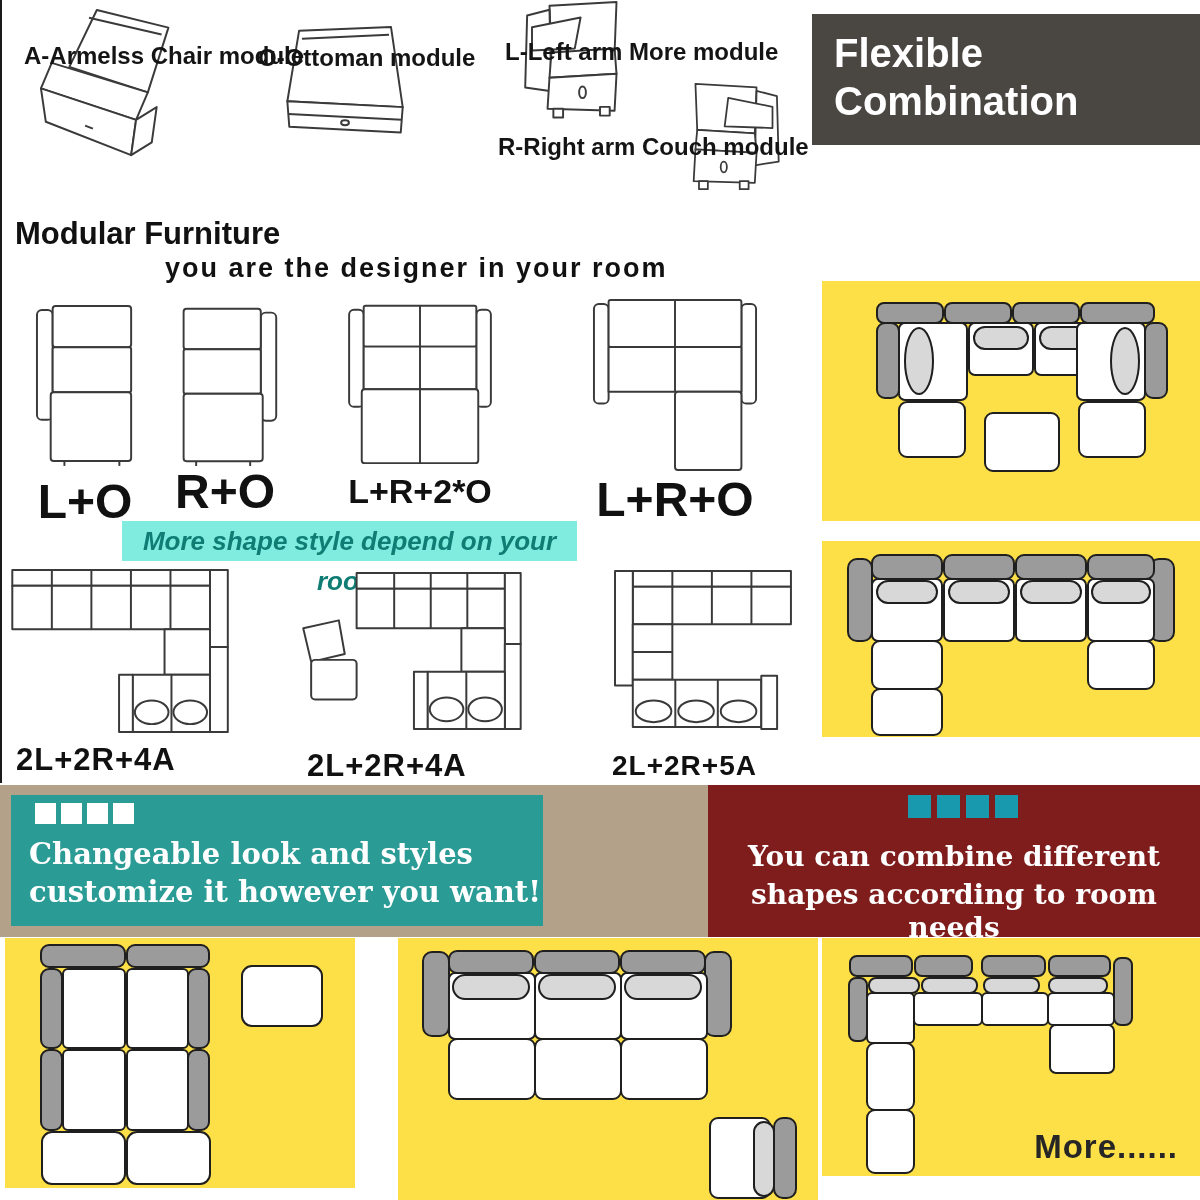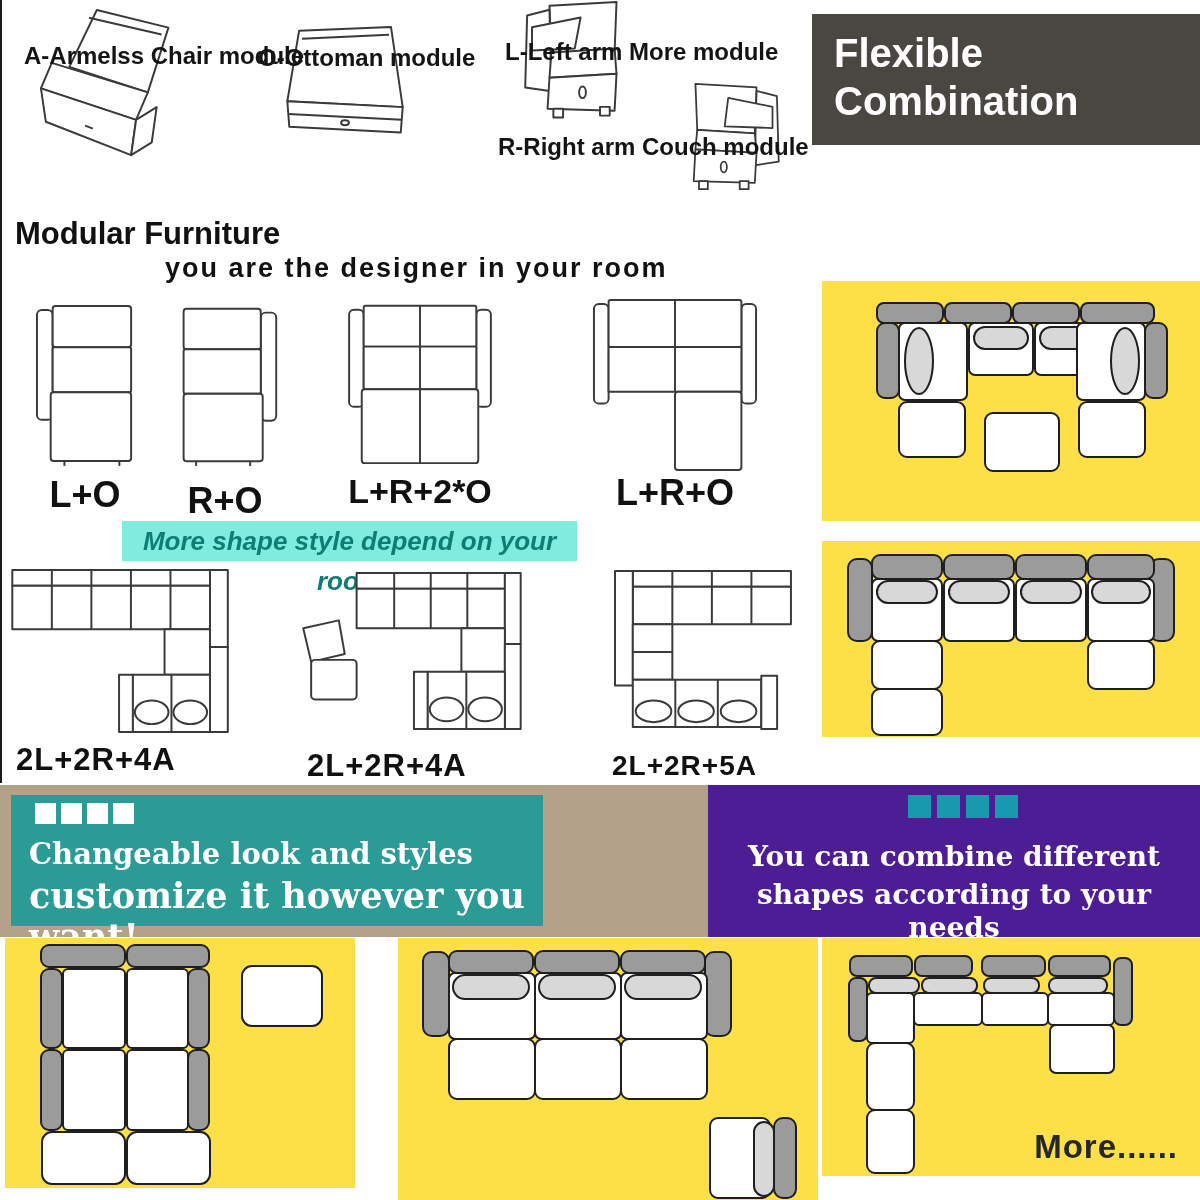--- a/index.html
+++ b/index.html
@@ -11,21 +11,21 @@
   .abs { position:absolute; }
   .modlabel { font-weight:bold; font-size:24px; color:#141414; white-space:nowrap; z-index:5; }
   .outline-svg path, .outline-svg rect, .outline-svg line, .outline-svg ellipse {
     fill:#ffffff; stroke:#3a3a3a; stroke-width:2; stroke-linejoin:round;
   }
   .outline-svg line { fill:none; }
   .outline-svg .inner { fill:none; }
   .tv-dark   { fill:#9b9b9b; stroke:#1f1f1f; stroke-width:2; }
   .tv-seat   { fill:#ffffff; stroke:#1f1f1f; stroke-width:2; }
   .tv-pillow { fill:#d8d8d8; stroke:#1f1f1f; stroke-width:2; }
-  .combo-label { font-weight:bold; font-size:36px; color:#111; text-align:center; }
+  .combo-label { font-weight:bold; font-size:48px; color:#111; text-align:center; }
   .combo-label2 { font-weight:bold; font-size:31px; color:#111; letter-spacing:1px; }
   .serifband { font-family:"DejaVu Serif", serif; font-weight:bold; color:#ffffff; }
   .panel { background:#fde047; }
 </style>
 </head>
 <body>
 
 <div id="stage">
 
   <div class="abs" style="left:0;top:0;width:2px;height:783px;background:#1a1a1a;"></div>
@@ -110,21 +110,21 @@
     <rect x="2" y="8" width="15" height="102" rx="5"></rect>
     <rect x="153" y="8" width="15" height="102" rx="5"></rect>
     <rect x="17" y="4" width="136" height="48" rx="2"></rect>
       <line x1="85" y1="4" x2="85" y2="52"></line>
     <rect x="17" y="52" width="136" height="46"></rect>
       <line x1="85" y1="52" x2="85" y2="98"></line>
     <rect x="85" y="98" width="68" height="80" rx="3"></rect>
   </svg>
 
   <div class="abs combo-label" style="left:30px;top:474px;width:110px;">L+O</div>
-  <div class="abs combo-label" style="left:175px;top:480px;width:100px;text-align:center;">R+O</div>
+  <div class="abs combo-label" style="left:175px;top:464px;width:100px;text-align:center;">R+O</div>
   <div class="abs combo-label" style="left:340px;top:472px;width:160px;font-size:34px;">L+R+2*O</div>
   <div class="abs combo-label" style="left:595px;top:472px;width:160px;">L+R+O</div>
 
   <div class="abs" style="left:122px;top:521px;width:455px;height:40px;background:#7fecdf;">
     <div style="font-style:italic;font-weight:bold;font-size:26px;line-height:40px;text-align:center;color:#0f7d74;">More shape style depend on your room</div>
   </div>
 
   <svg class="abs outline-svg" style="left:8px;top:562px;" width="233" height="173" viewBox="0 0 235 175">
     <rect x="4" y="8" width="200" height="16"></rect>
     <rect x="4" y="24" width="200" height="44"></rect>
@@ -231,34 +231,34 @@
     <div class="abs" style="left:11px;top:10px;width:532px;height:131px;background:#2b9b95;padding-left:12px;">
       <div class="abs" style="left:24px;top:8px;">
         <div style="display:flex;gap:5px;">
           <div style="width:21px;height:21px;background:#fff;"></div>
           <div style="width:21px;height:21px;background:#fff;"></div>
           <div style="width:21px;height:21px;background:#fff;"></div>
           <div style="width:21px;height:21px;background:#fff;"></div>
         </div>
       </div>
       <div class="abs serifband" style="left:18px;top:42px;font-size:29px;">Changeable look and styles</div>
-      <div class="abs serifband" style="left:18px;top:80px;font-size:35px;">customize it however you want!</div>
+      <div class="abs serifband" style="left:18px;top:80px;font-size:29px;">customize it however you want!</div>
     </div>
 
-    <div class="abs" style="left:708px;top:0;width:492px;height:152px;background:#4c1d95;">
+    <div class="abs" style="left:708px;top:0;width:492px;height:152px;background:#7f1d1d;">
       <div class="abs" style="left:200px;top:10px;">
         <div style="display:flex;gap:6px;">
           <div style="width:23px;height:23px;background:#1899ad;"></div>
           <div style="width:23px;height:23px;background:#1899ad;"></div>
           <div style="width:23px;height:23px;background:#1899ad;"></div>
           <div style="width:23px;height:23px;background:#1899ad;"></div>
         </div>
       </div>
       <div class="abs serifband" style="left:0;top:55px;width:492px;text-align:center;font-size:28px;">You can combine different</div>
-      <div class="abs serifband" style="left:0;top:93px;width:492px;text-align:center;font-size:28px;">shapes according to your needs</div>
+      <div class="abs serifband" style="left:0;top:93px;width:492px;text-align:center;font-size:28px;">shapes according to room needs</div>
     </div>
   </div>
 
   <div class="abs panel" style="left:5px;top:938px;width:350px;height:250px;">
     <svg width="350" height="250" viewBox="0 0 350 250">
       <rect class="tv-dark" x="36" y="7" width="84" height="22" rx="8"></rect>
       <rect class="tv-dark" x="122" y="7" width="82" height="22" rx="8"></rect>
       <rect class="tv-dark" x="36" y="31" width="21" height="79" rx="8"></rect>
       <rect class="tv-dark" x="36" y="112" width="21" height="80" rx="8"></rect>
       <rect class="tv-dark" x="183" y="31" width="21" height="79" rx="8"></rect>

